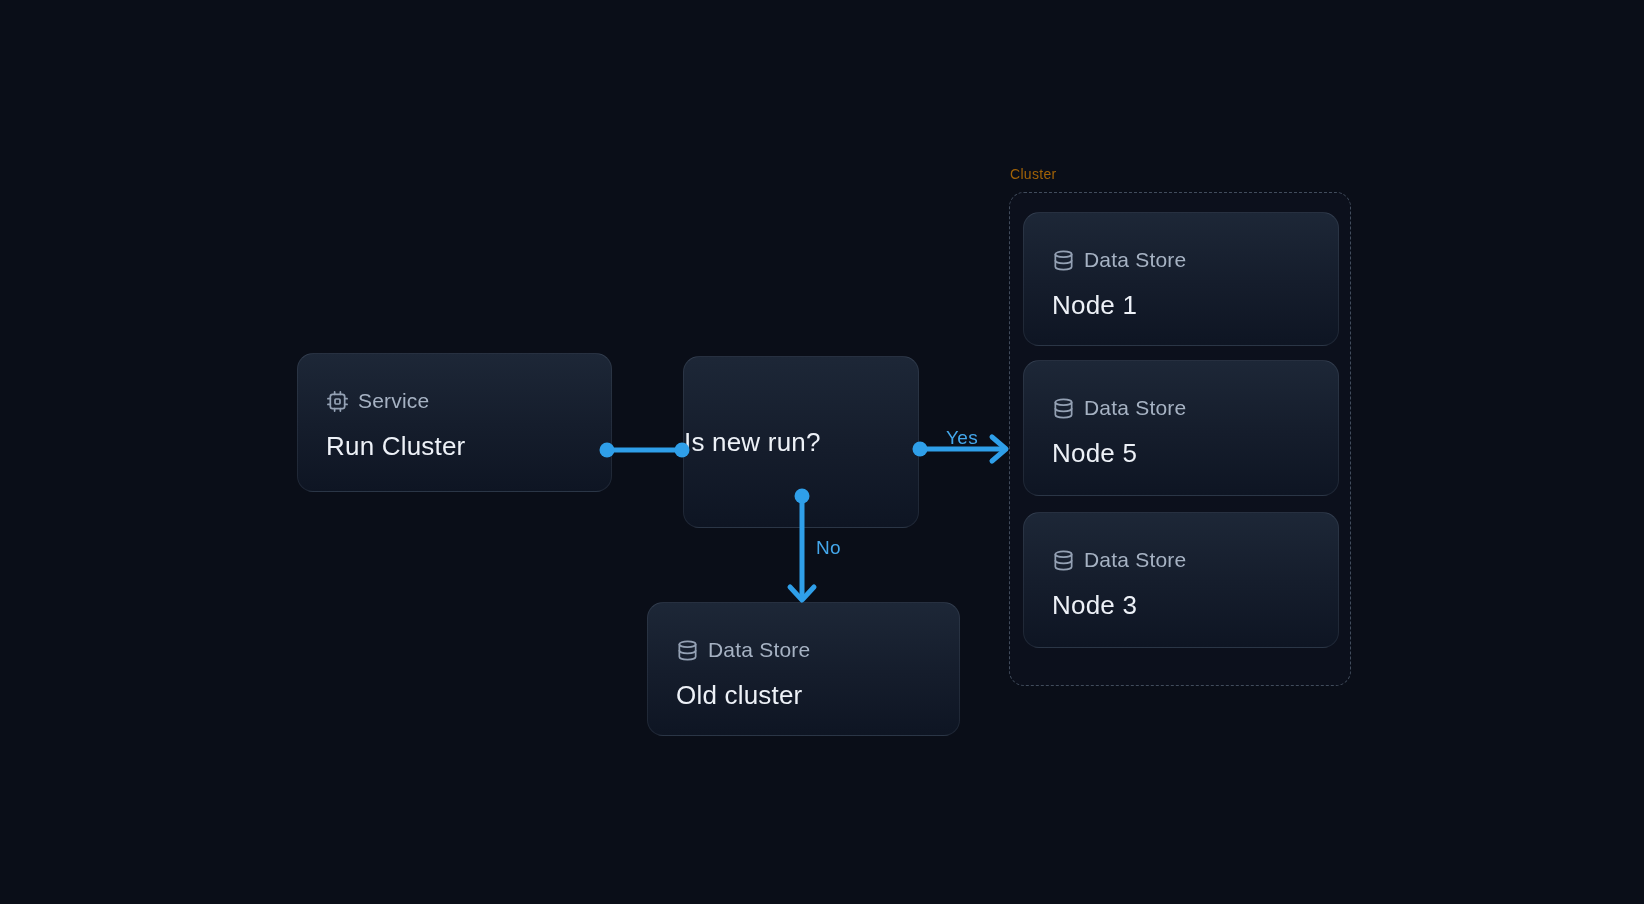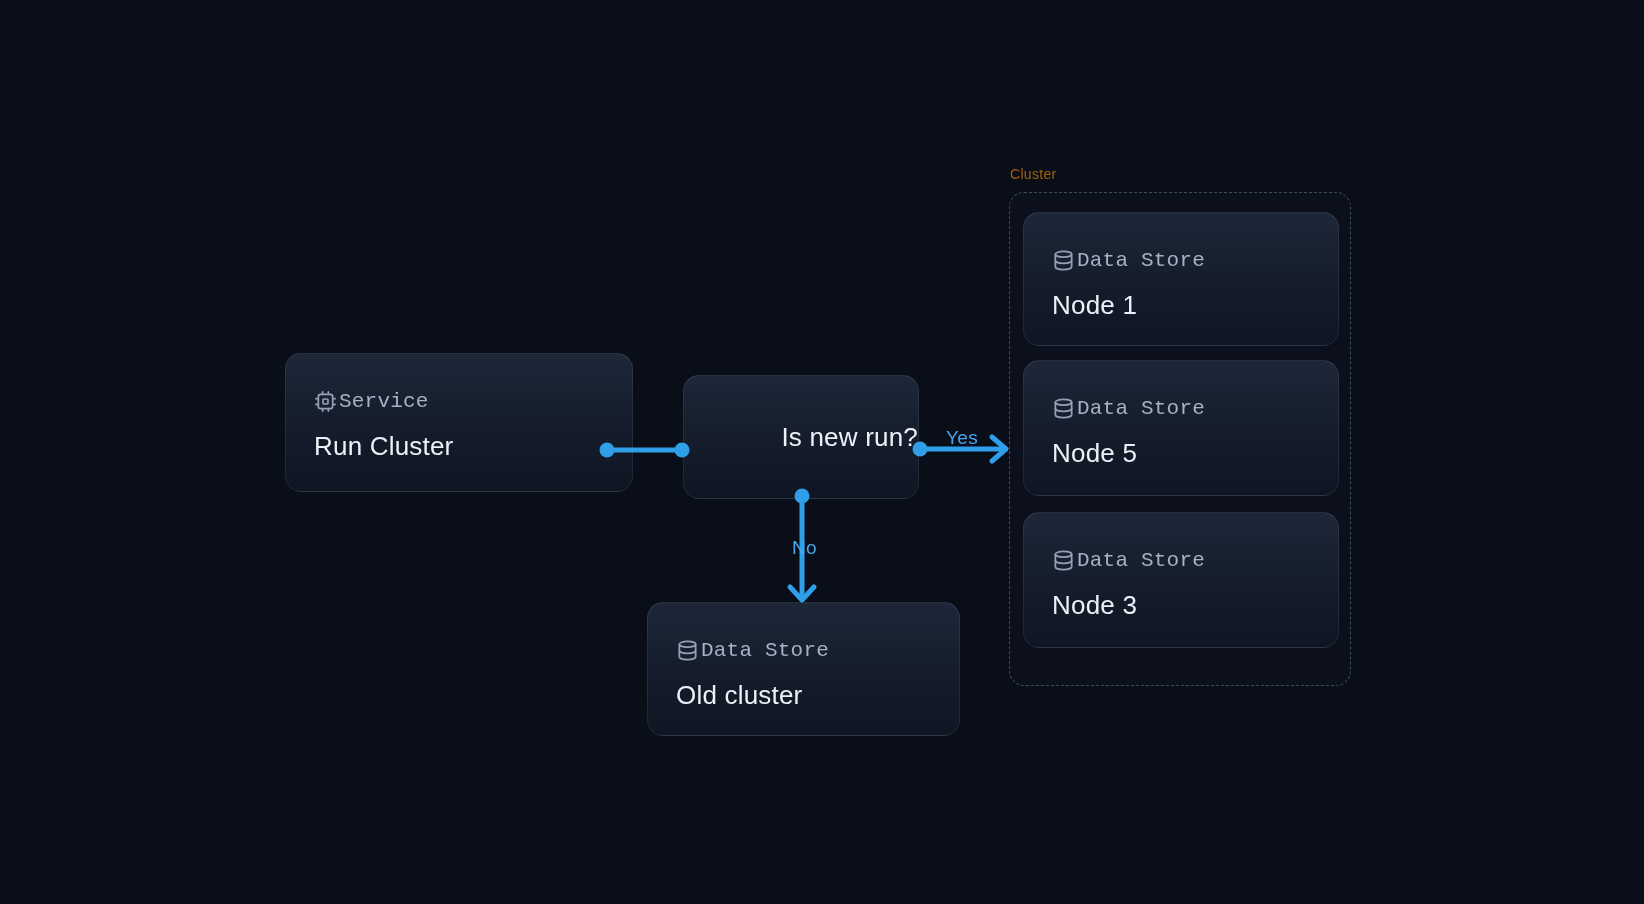--- a/index.html
+++ b/index.html
@@ -25,45 +25,44 @@
     background: linear-gradient(180deg, #1d2737 0%, #151d2c 52%, #0e1523 100%);
     border: 1px solid rgba(163, 179, 204, 0.11);
     border-top-color: rgba(173, 189, 214, 0.16);
   }
   .card-inner {
     padding: 33px 24px 0 28px;
   }
   .type-row {
     display: flex;
     align-items: center;
-    gap: 2px;
+    gap: 9px;
     height: 28px;
     color: #a6b2c3;
     font-size: 21px;
     letter-spacing: 0.2px;
-    font-family: Liberation Mono, monospace;
   }
   .type-row svg {
     width: 23px;
     height: 23px;
     flex: 0 0 auto;
     color: #94a1b4;
   }
   .node-name {
     margin-top: 14px;
     line-height: 34px;
     font-size: 26px;
     color: #edf1f7;
     letter-spacing: 0.2px;
     white-space: nowrap;
   }
   
-  #card-run-executor { left: 285px; top: 353px; width: 348px; height: 139px; }
-  #card-decision    { left: 683px; top: 356px; width: 236px; height: 124px;
-                      display: flex; align-items: center; justify-content: flex-end; margin-top: 19px; }
+  #card-run-executor { left: 297px; top: 353px; width: 315px; height: 139px; }
+  #card-decision    { left: 683px; top: 356px; width: 236px; height: 172px;
+                      display: flex; align-items: center; justify-content: flex-start; }
   #card-decision .decision-text {
     font-size: 26px; color: #edf1f7; letter-spacing: 0.2px;
   }
   #card-node1 { left: 1023px; top: 212px; width: 316px; height: 134px; }
   #card-node2 { left: 1023px; top: 360px; width: 316px; height: 136px; }
   #card-node3 { left: 1023px; top: 512px; width: 316px; height: 136px; }
   #card-old-cluster { left: 647px; top: 602px; width: 313px; height: 134px; }
 
   
   #cluster-group {
@@ -90,21 +89,21 @@
     pointer-events: none;
   }
   .edge-label {
     position: absolute;
     font-size: 19px;
     color: #44a7eb;
     letter-spacing: 0.3px;
     pointer-events: none;
   }
   #label-yes { left: 962px; top: 431px; transform: translate(-50%, -50%); margin-top: 7px; }
-  #label-no  { left: 792px; top: 548px; transform: translateY(-50%); }
+  #label-no  { left: 816px; top: 548px; transform: translateY(-50%); }
 </style>
 </head>
 <body>
 
 <div id="canvas">
 
   <div id="cluster-label">Cluster</div>
   <div id="cluster-group"></div>
 
   <div class="card" id="card-run-executor">

